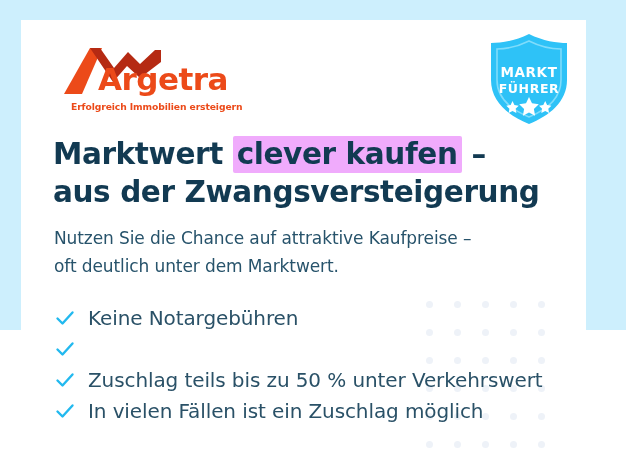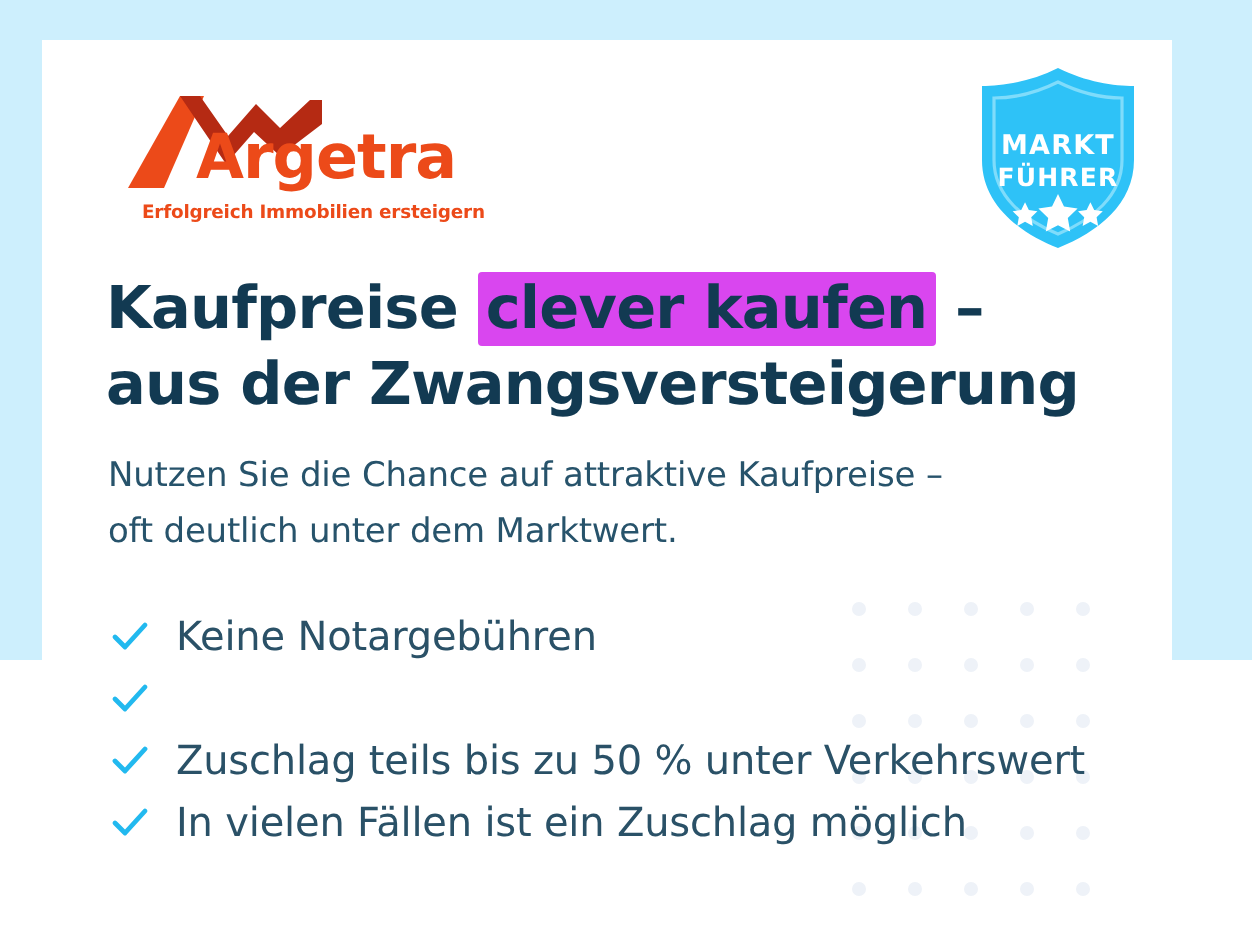--- a/index.html
+++ b/index.html
@@ -122,21 +122,21 @@
     width: 500px;
     font-family: "DejaVu Sans", sans-serif;
     font-weight: 700;
     font-size: 29.5px;
     line-height: 1.28;
     color: #123a52;
     letter-spacing: -0.4px;
   }
   .hl-line { display: block; white-space: nowrap; }
   .hl-mark {
-    background: #d946ef;
+    background: #f0abfc;
     padding: 1px 4px 2px 4px;
     border-radius: 2px;
   }
 
   
   .subhead {
     position: absolute;
     left: 33px;
     top: 205px;
     width: 470px;
@@ -245,21 +245,21 @@
         <text class="badge-text-bot" x="44" y="61" text-anchor="middle">FÜHRER</text>
         <g fill="#ffffff">
           <path d="M28 68 l2.2 4.6 5 .7 -3.6 3.5 .9 5 -4.5-2.4 -4.5 2.4 .9-5 -3.6-3.5 5-.7 Z" transform="translate(0,2) scale(0.86) translate(4,10)"></path>
           <path d="M44 65 l3 6.2 6.8 1 -4.9 4.8 1.2 6.8 -6.1-3.2 -6.1 3.2 1.2-6.8 -4.9-4.8 6.8-1 Z"></path>
           <path d="M60 68 l2.2 4.6 5 .7 -3.6 3.5 .9 5 -4.5-2.4 -4.5 2.4 .9-5 -3.6-3.5 5-.7 Z" transform="translate(0,2) scale(0.86) translate(10,10)"></path>
         </g>
       </svg>
     </div>
 
     <div class="headline">
-      <span class="hl-line"><span>Kaufpreise </span><span class="hl-mark">clever kaufen</span><span> –</span></span>
+      <span class="hl-line"><span>Marktwert </span><span class="hl-mark">clever kaufen</span><span> –</span></span>
       <span class="hl-line">aus der Zwangsversteigerung</span>
     </div>
 
     <div class="subhead">
       <span class="sub-line">Nutzen Sie die Chance auf attraktive Kaufpreise –</span>
       <span class="sub-line">oft deutlich unter dem Marktwert.</span>
     </div>
 
     <div class="bullets">
         <div class="bullet">

